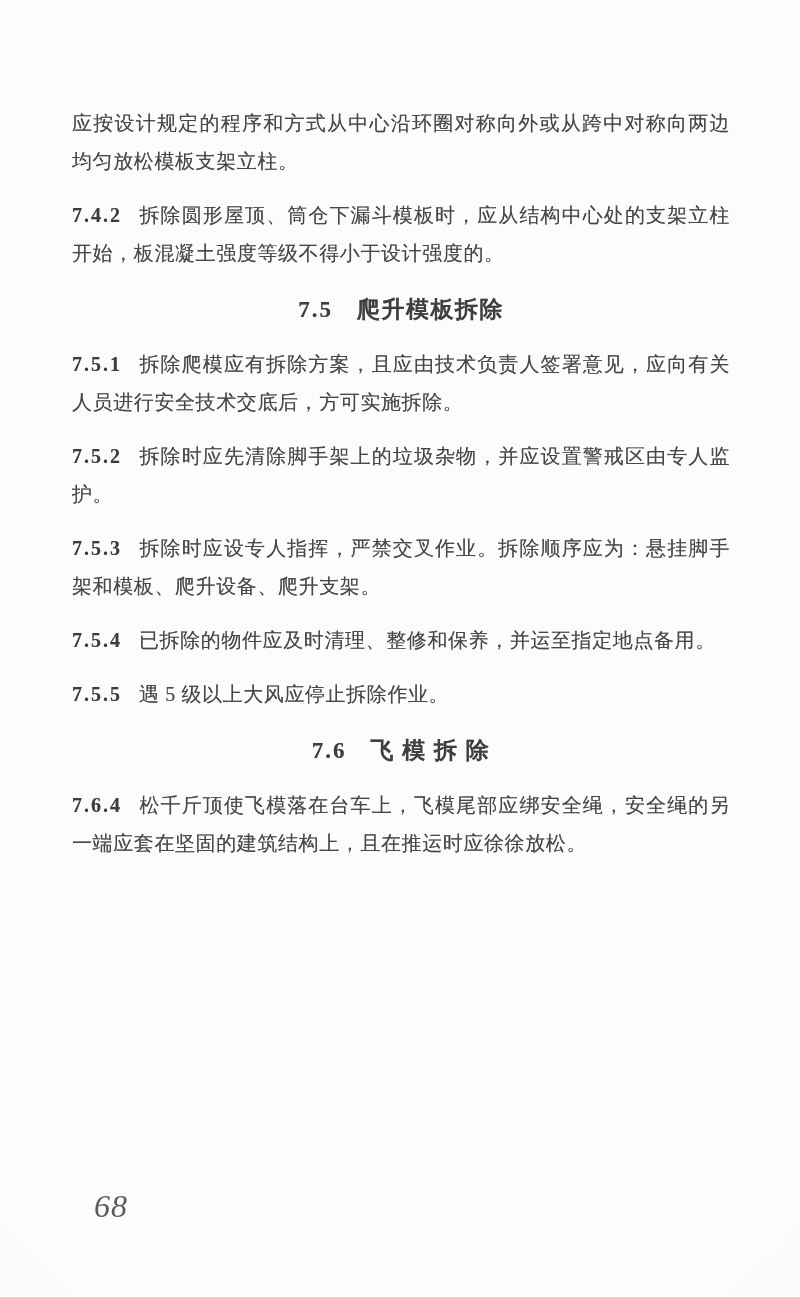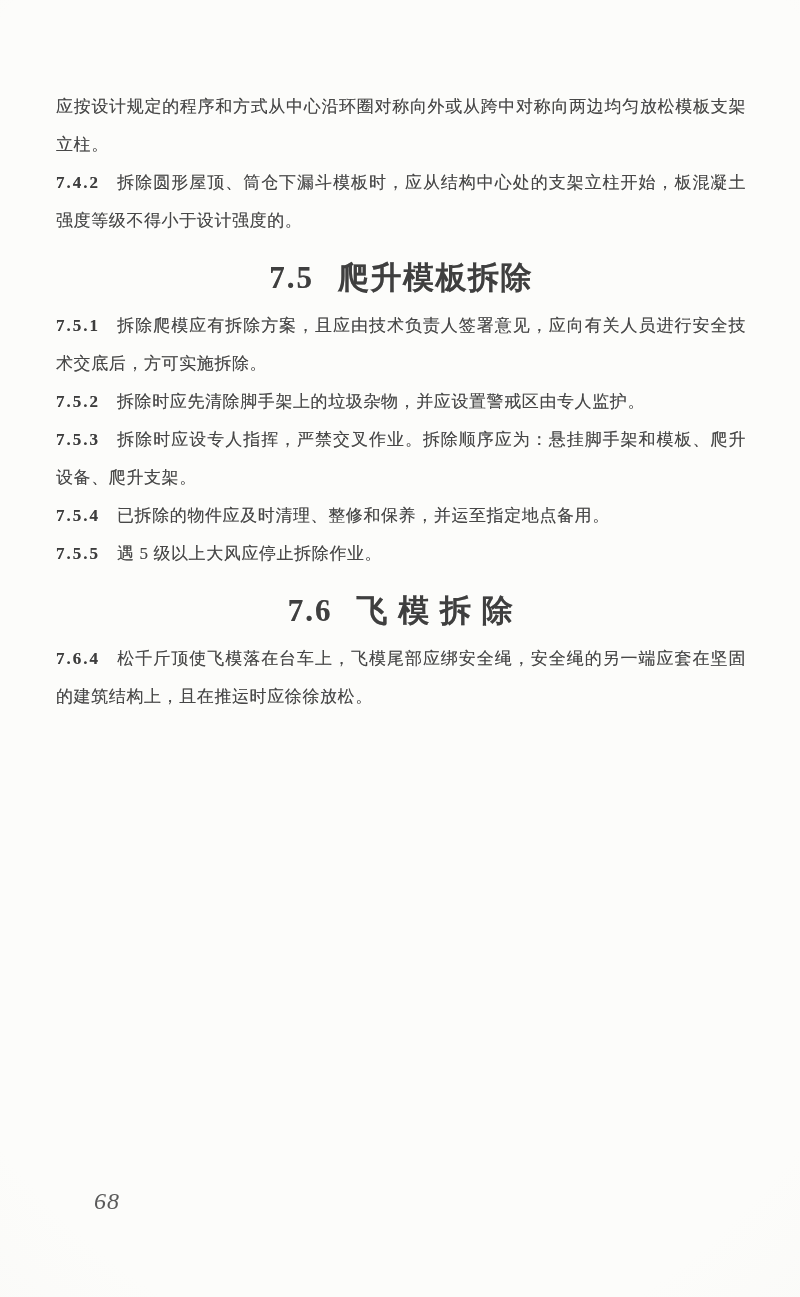--- a/index.html
+++ b/index.html
@@ -21,56 +21,56 @@
     background:
       radial-gradient(ellipse 120% 100% at 50% 45%, rgba(255,255,255,0.0) 60%, rgba(225,224,218,0.25) 100%),
       #fcfcfa;
     box-sizing: border-box;
     padding: 88px 54px 0 56px;
   }
   .doc-body {
     width: 690px;
   }
   p.clause {
-    margin: 0;
-    font-size: 17px;
+    margin: 16px;
+    font-size: 20px;
     line-height: 38px;
     letter-spacing: 0.6px;
     text-align: justify;
     text-align-last: left;
     text-justify: inter-character;
     color: #474747;
     text-shadow: 0 0 0.6px rgba(80,80,80,0.55);
   }
   p.clause .num {
     font-weight: bold;
     letter-spacing: 2px;
     margin-right: 17px;
     color: #3d3d3d;
   }
   h2.sec-heading {
     margin: 19px 0 10px 0;
-    font-size: 31px;
+    font-size: 23px;
     line-height: 38px;
     font-weight: bold;
     text-align: center;
     letter-spacing: 1.5px;
     color: #3f3f3f;
     text-shadow: 0 0 0.6px rgba(80,80,80,0.55);
   }
   h2.sec-heading .num {
     margin-right: 24px;
     letter-spacing: 2px;
   }
   .page-num {
     position: absolute;
     left: 94px;
     top: 1188px;
     font-style: italic;
-    font-size: 24px;
+    font-size: 32px;
     letter-spacing: 1px;
     color: #5a5a5a;
   }
 </style>
 </head>
 <body>
 
 <div class="page">
   <div class="doc-body" id="doc-body">
       <p class="clause"><span class="txt">应按设计规定的程序和方式从中心沿环圈对称向外或从跨中对称向两边均匀放松模板支架立柱。</span></p>

